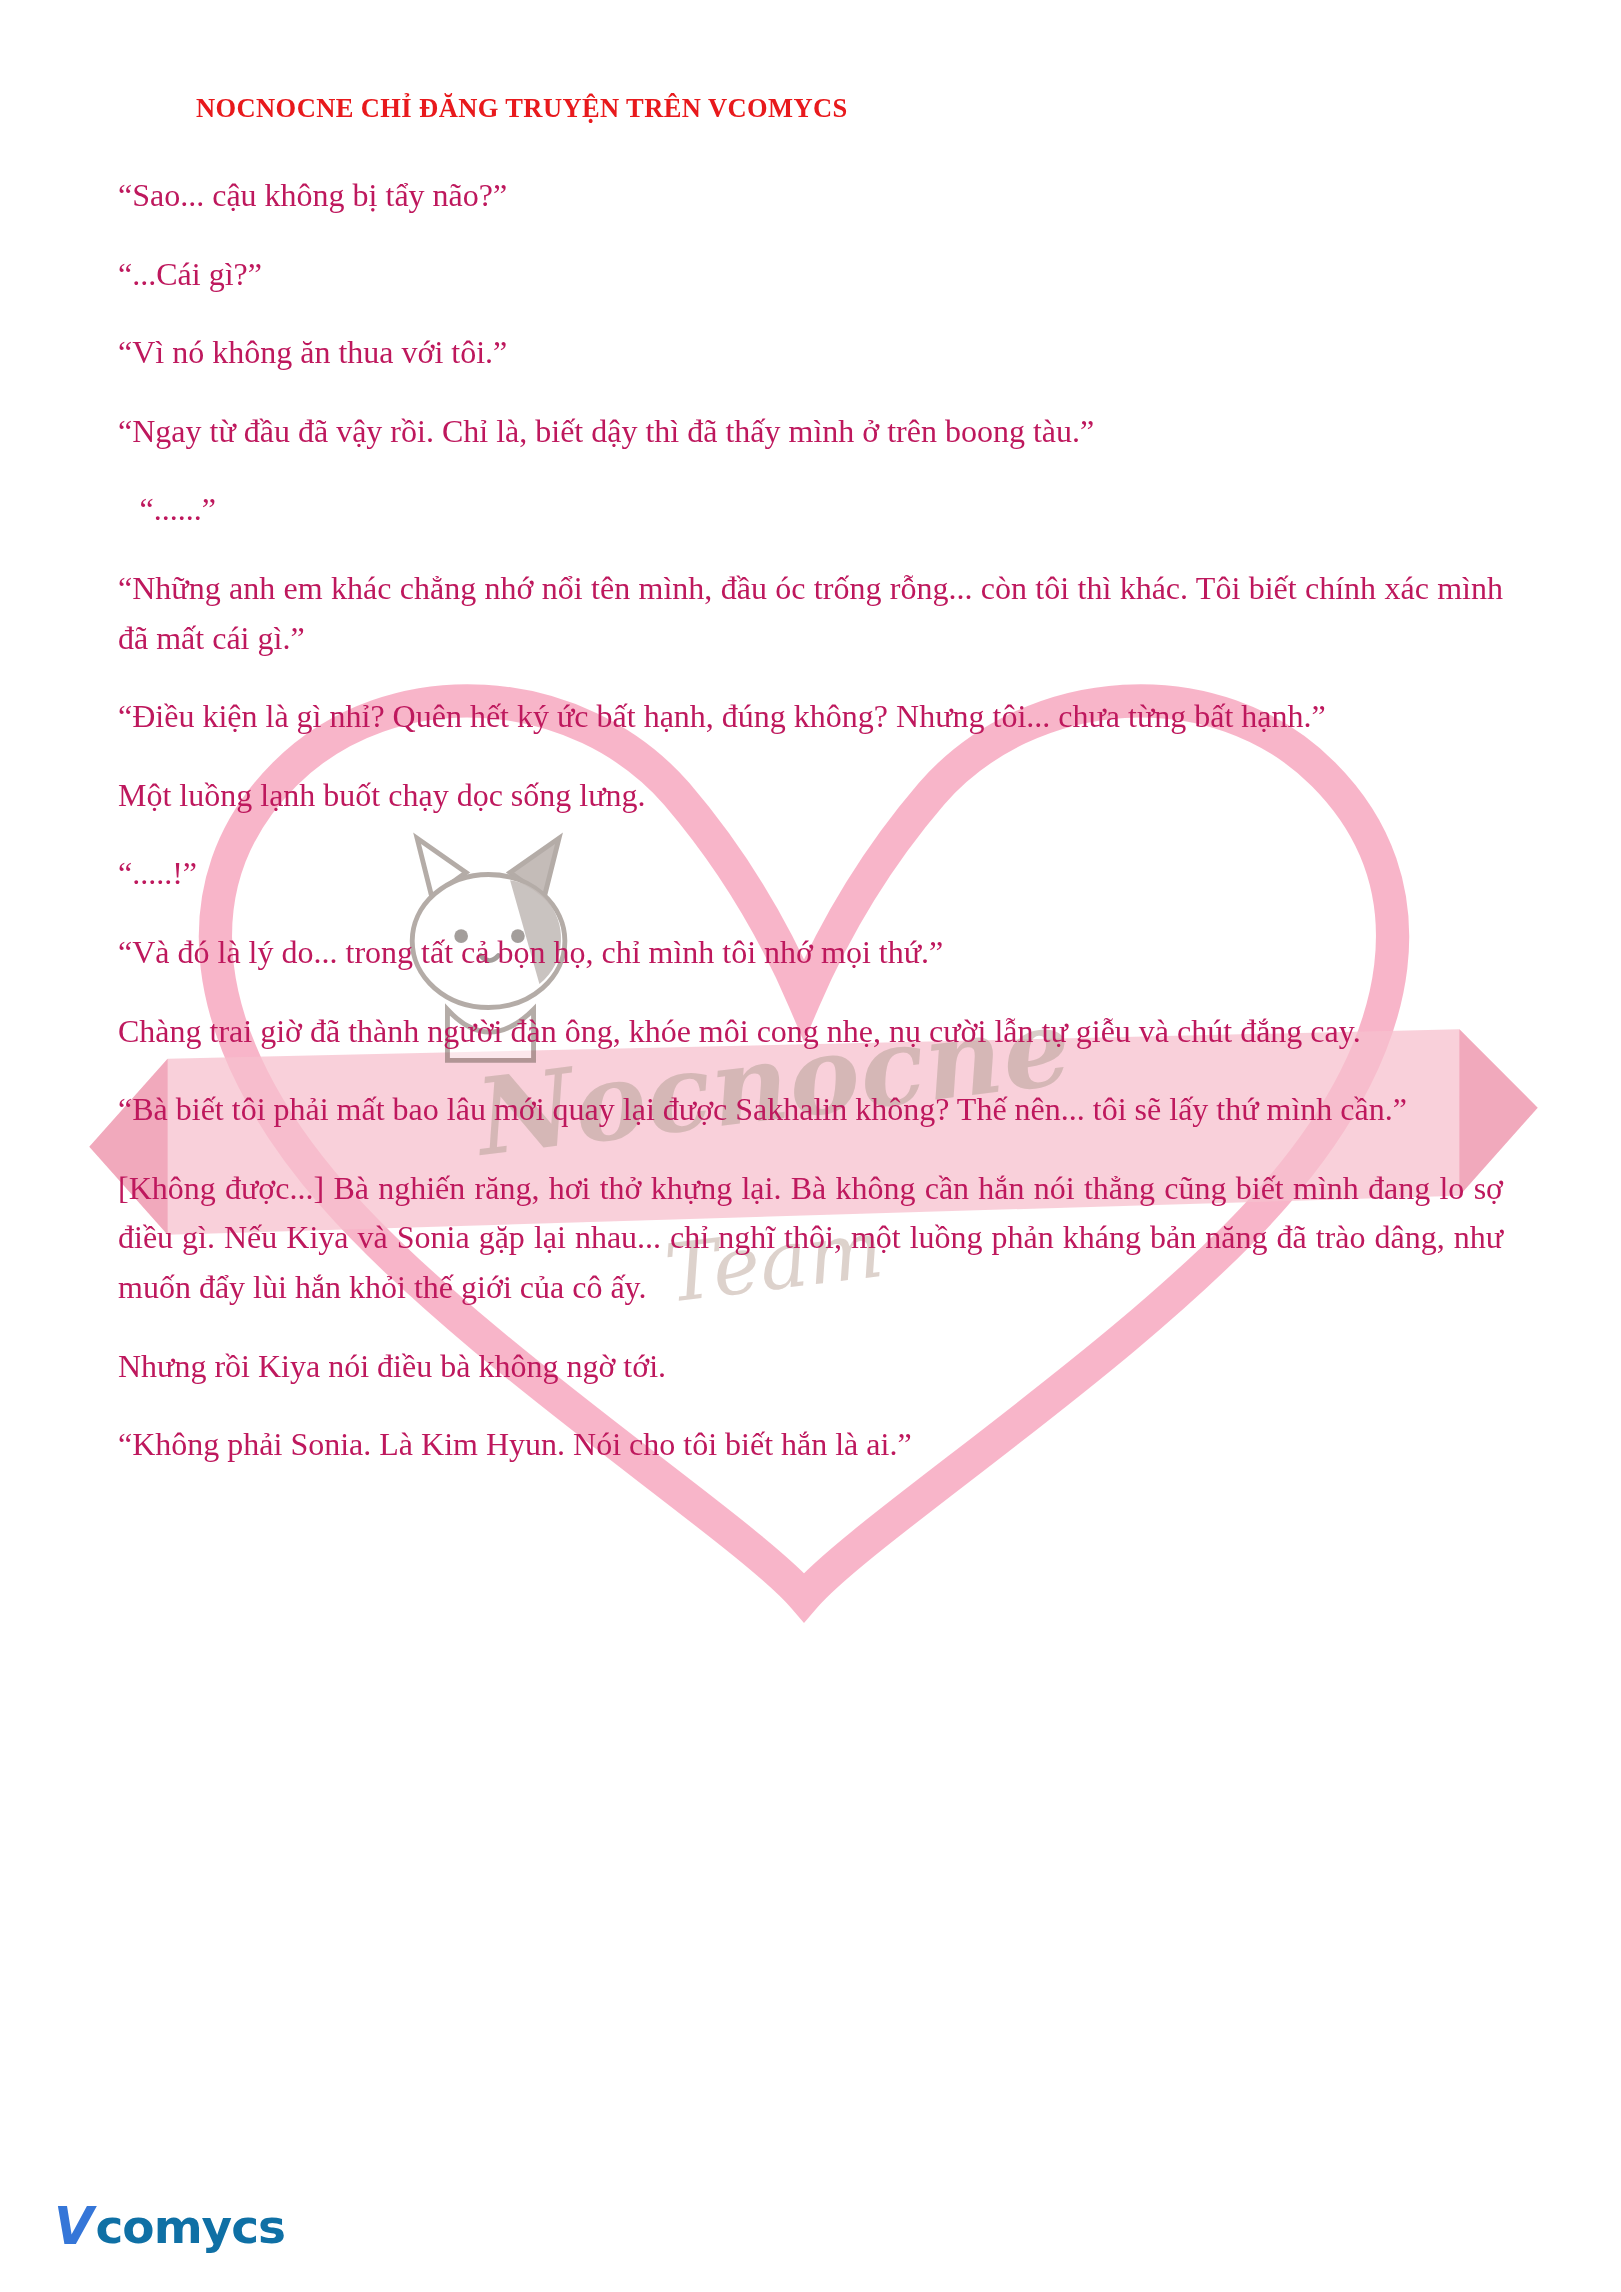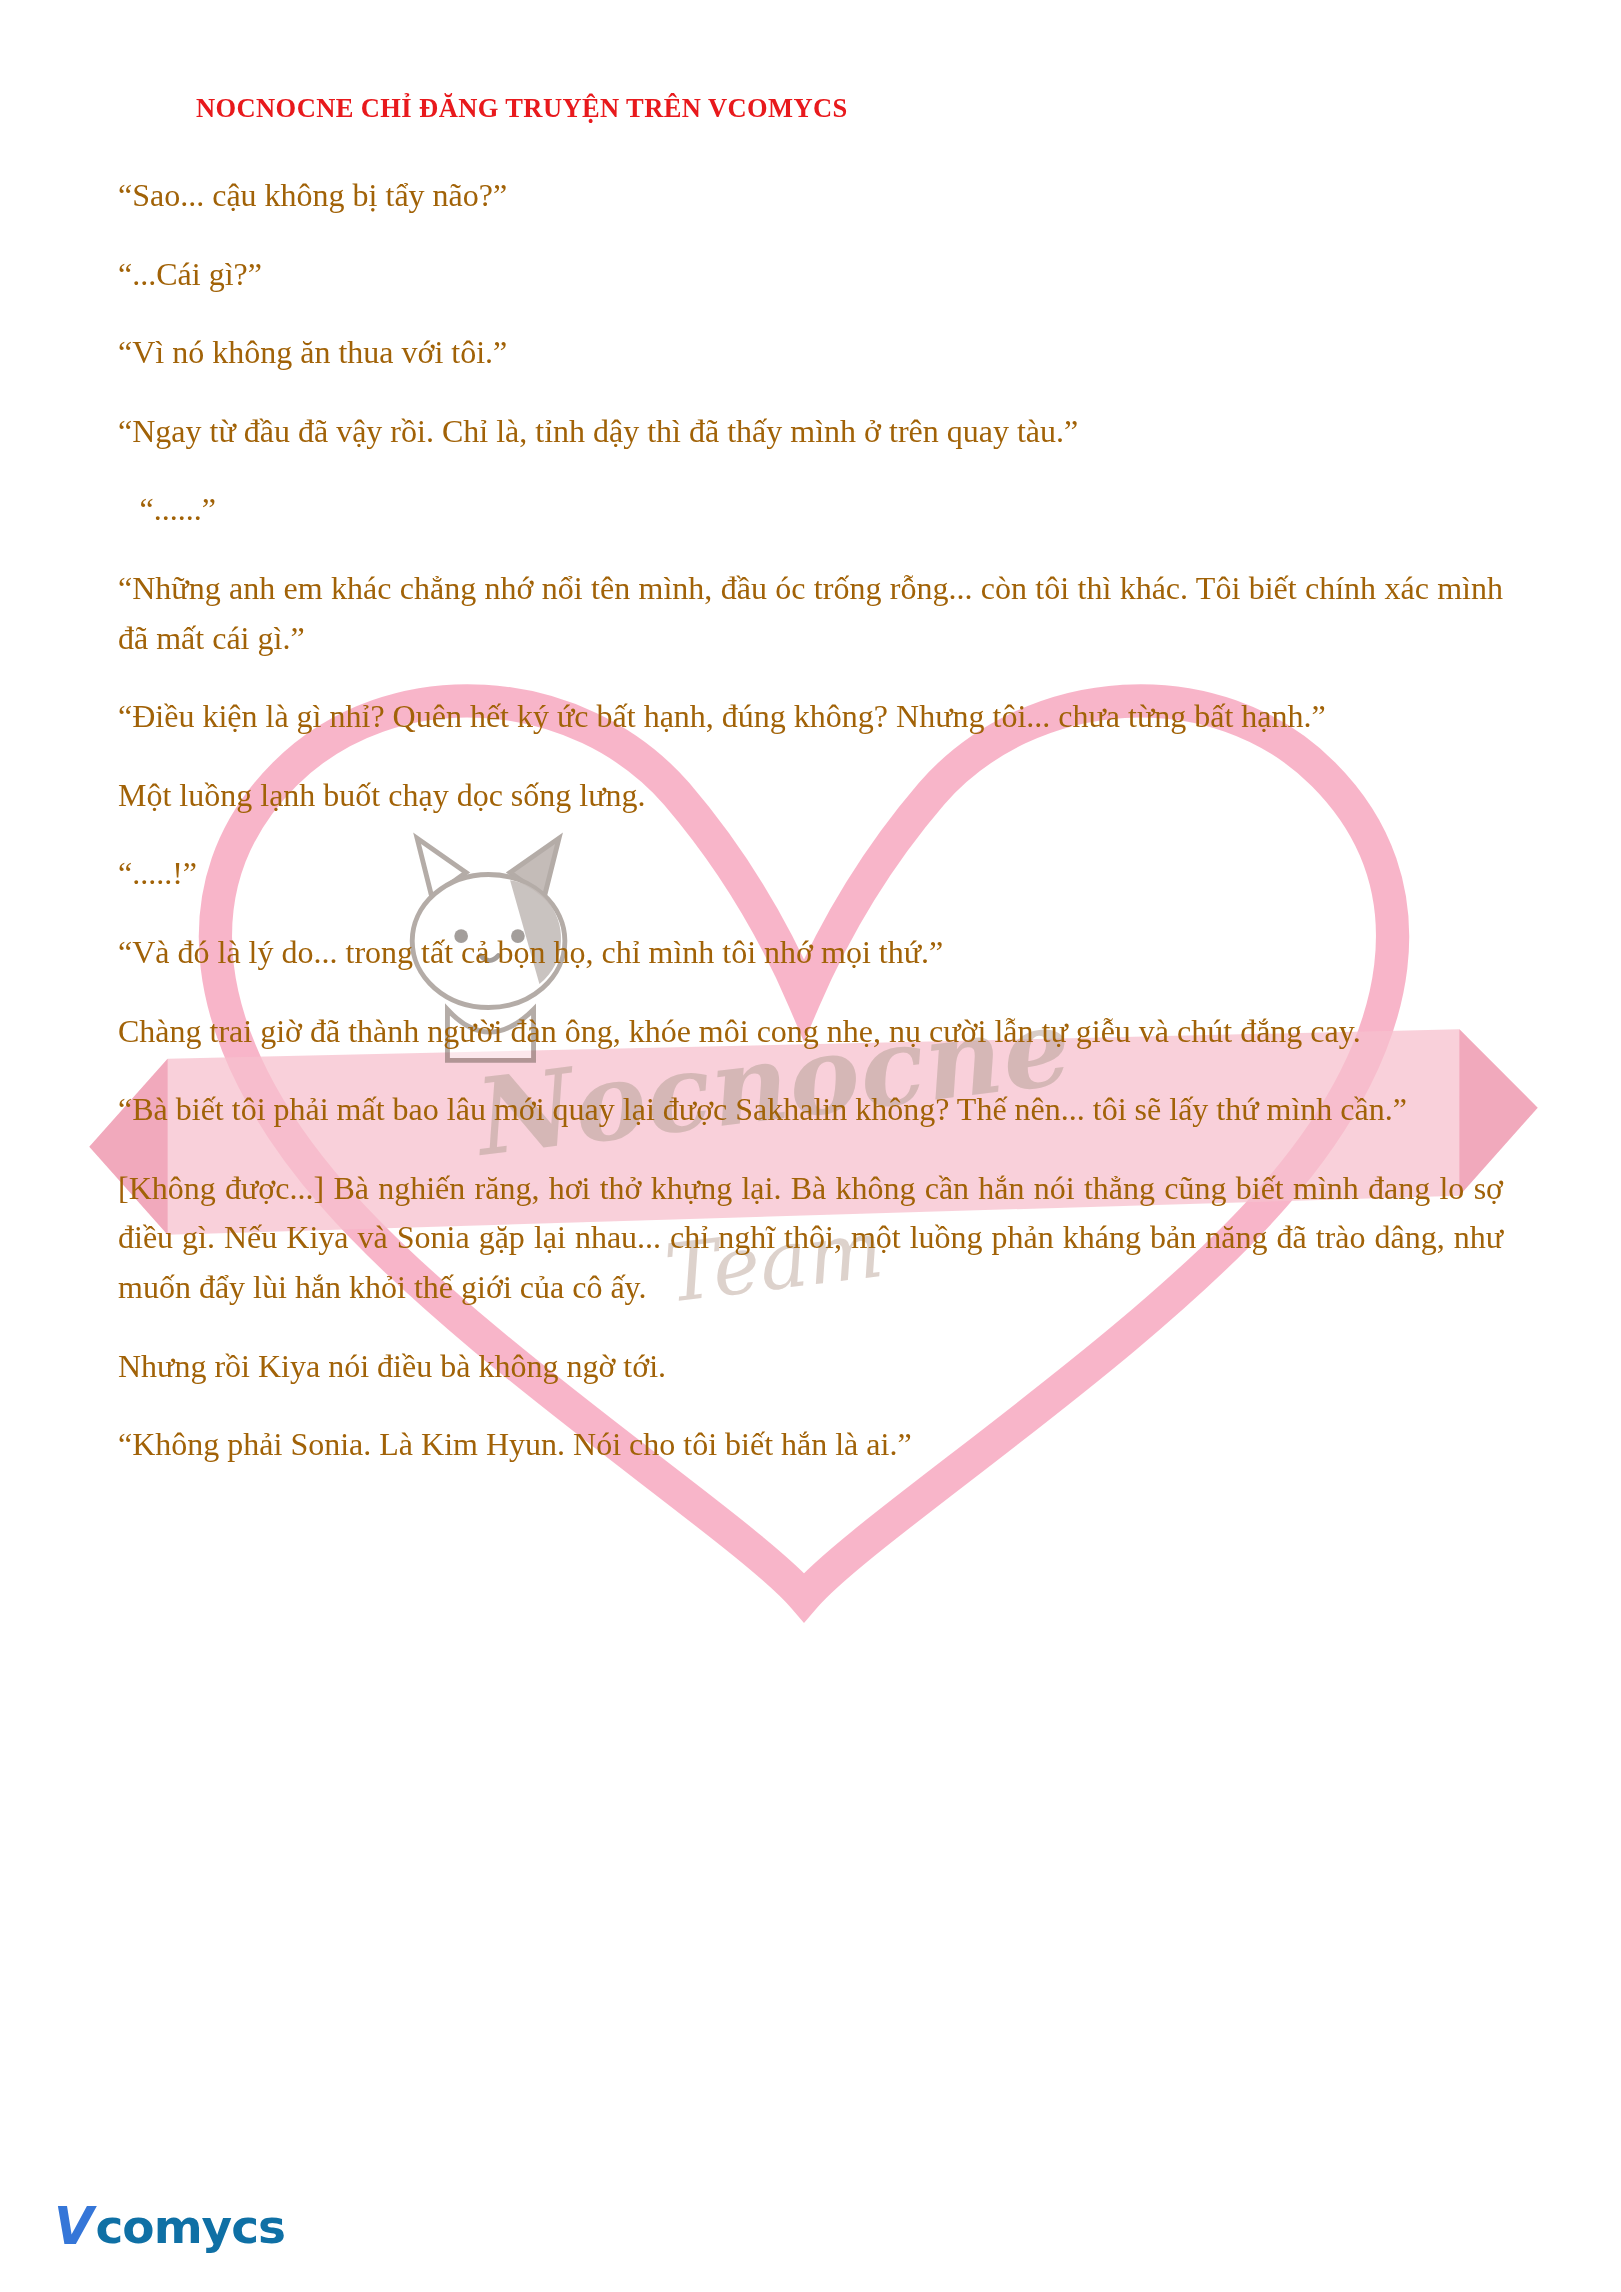--- a/index.html
+++ b/index.html
@@ -91,21 +91,21 @@
     color: #e8191c;
     font-family: "Liberation Serif", serif;
     font-weight: bold;
     font-size: 26.5px;
     letter-spacing: 0.4px;
     margin: 0 0 47px 78px;
   }
   .body-text p {
     font-size: 32px;
     line-height: 1.55;
-    color: #a16207;
+    color: #be185d;
     margin: 16px 0 29px 0;
     text-align: justify;
     font-family: "Liberation Serif", serif;
   }
   .body-text p.ellipsis {
     margin-left: 21.6px;
   }
 
   
   .footer-logo {
@@ -173,21 +173,21 @@
   <div class="wm-text2">Team</div>
 </div>
 
 <div class="page">
   <div class="banner-title">NOCNOCNE CHỈ ĐĂNG TRUYỆN TRÊN VCOMYCS</div>
 
   <div class="body-text">
     <p>“Sao... cậu không bị tẩy não?”</p>
     <p>“...Cái gì?”</p>
     <p>“Vì nó không ăn thua với tôi.”</p>
-    <p>“Ngay từ đầu đã vậy rồi. Chỉ là, tỉnh dậy thì đã thấy mình ở trên quay tàu.”</p>
+    <p>“Ngay từ đầu đã vậy rồi. Chỉ là, biết dậy thì đã thấy mình ở trên boong tàu.”</p>
     <p class="ellipsis">“......”</p>
     <p>“Những anh em khác chẳng nhớ nổi tên mình, đầu óc trống rỗng... còn tôi thì khác. Tôi biết chính xác mình đã mất cái gì.”</p>
     <p>“Điều kiện là gì nhỉ? Quên hết ký ức bất hạnh, đúng không? Nhưng tôi... chưa từng bất hạnh.”</p>
     <p>Một luồng lạnh buốt chạy dọc sống lưng.</p>
     <p>“.....!”</p>
     <p>“Và đó là lý do... trong tất cả bọn họ, chỉ mình tôi nhớ mọi thứ.”</p>
     <p>Chàng trai giờ đã thành người đàn ông, khóe môi cong nhẹ, nụ cười lẫn tự giễu và chút đắng cay.</p>
     <p>“Bà biết tôi phải mất bao lâu mới quay lại được Sakhalin không? Thế nên... tôi sẽ lấy thứ mình cần.”</p>
     <p>[Không được...] Bà nghiến răng, hơi thở khựng lại. Bà không cần hắn nói thẳng cũng biết mình đang lo sợ điều gì. Nếu Kiya và Sonia gặp lại nhau... chỉ nghĩ thôi, một luồng phản kháng bản năng đã trào dâng, như muốn đẩy lùi hắn khỏi thế giới của cô ấy.</p>
     <p>Nhưng rồi Kiya nói điều bà không ngờ tới.</p>

